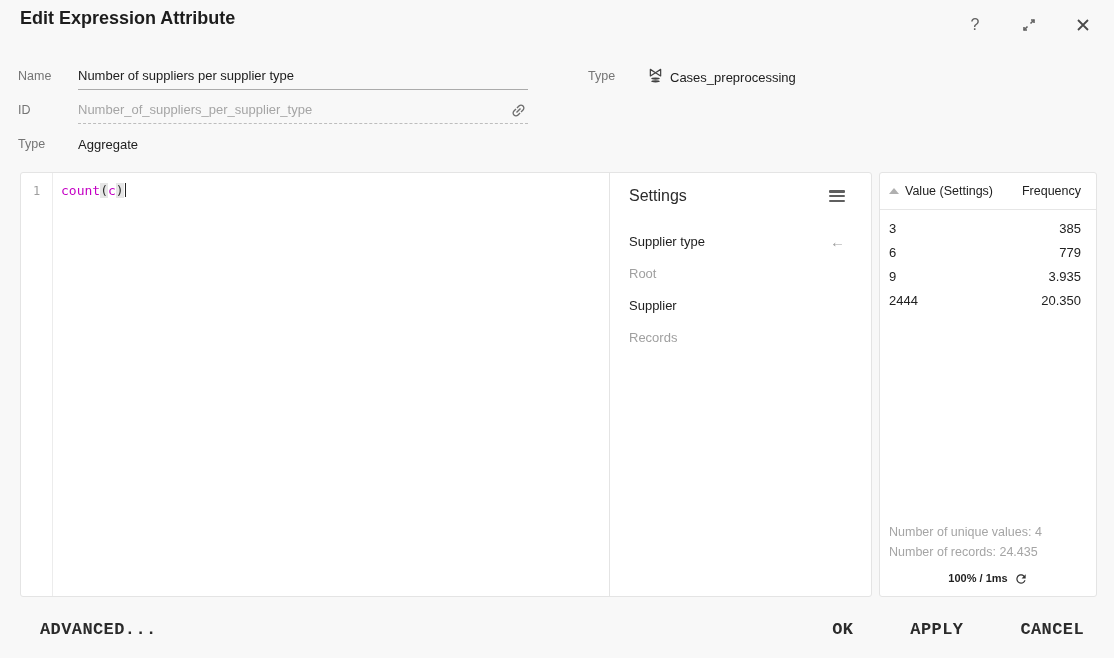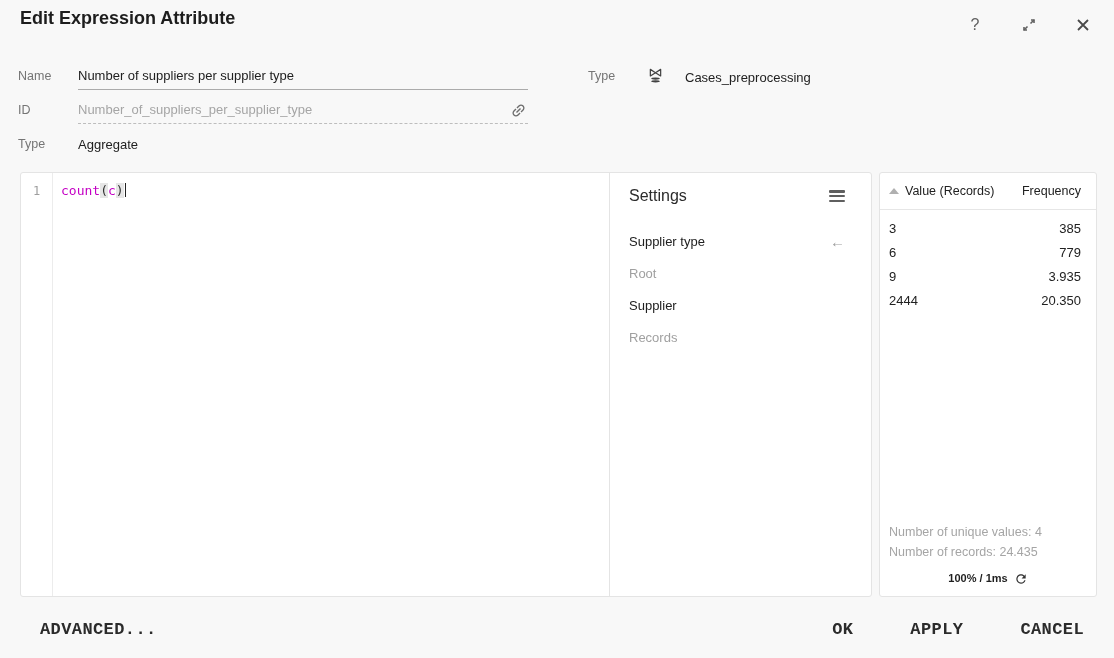--- a/index.html
+++ b/index.html
@@ -37,21 +37,21 @@
   .id-field {
     position:absolute; left:78px; top:102px; width:450px; height:22px;
     font-size:13px; color:#a5a5a5; border-bottom:1px dashed #bdbdbd;
   }
   .link-icon {
     position:absolute; left:508px; top:100px; width:20px; height:20px;
     color:#6d6d6d; cursor:pointer; display:flex; align-items:center; justify-content:center;
   }
   .table-field {
     position:absolute; left:648px; top:67px; height:20px;
-    display:flex; align-items:center; gap:22px; cursor:pointer;
+    display:flex; align-items:center; gap:7px; cursor:pointer;
   }
   .table-field .tbl-name { font-size:13px; color:#212121; }
   
   .main-panel {
     position:absolute; left:20px; top:172px; width:852px; height:425px;
     background:#ffffff; border:1px solid #e4e4e4; border-radius:3px;
     display:flex;
   }
   .editor {
     flex:1; display:flex; position:relative; cursor:text;
@@ -212,21 +212,21 @@
     <div class="settings-item dim">
       <span>Records</span>
     </div>
   </div>
 </div>
 
 <div class="preview-panel">
   <div class="pv-header">
     <div class="col-value">
       <span class="sort-tri"></span>
-      <span>Value (Records)</span>
+      <span>Value (Settings)</span>
     </div>
     <div class="col-freq">Frequency</div>
   </div>
   <div class="pv-rows">
     <div class="pv-row">
       <span>3</span>
       <span>385</span>
     </div>
     <div class="pv-row">
       <span>6</span>

